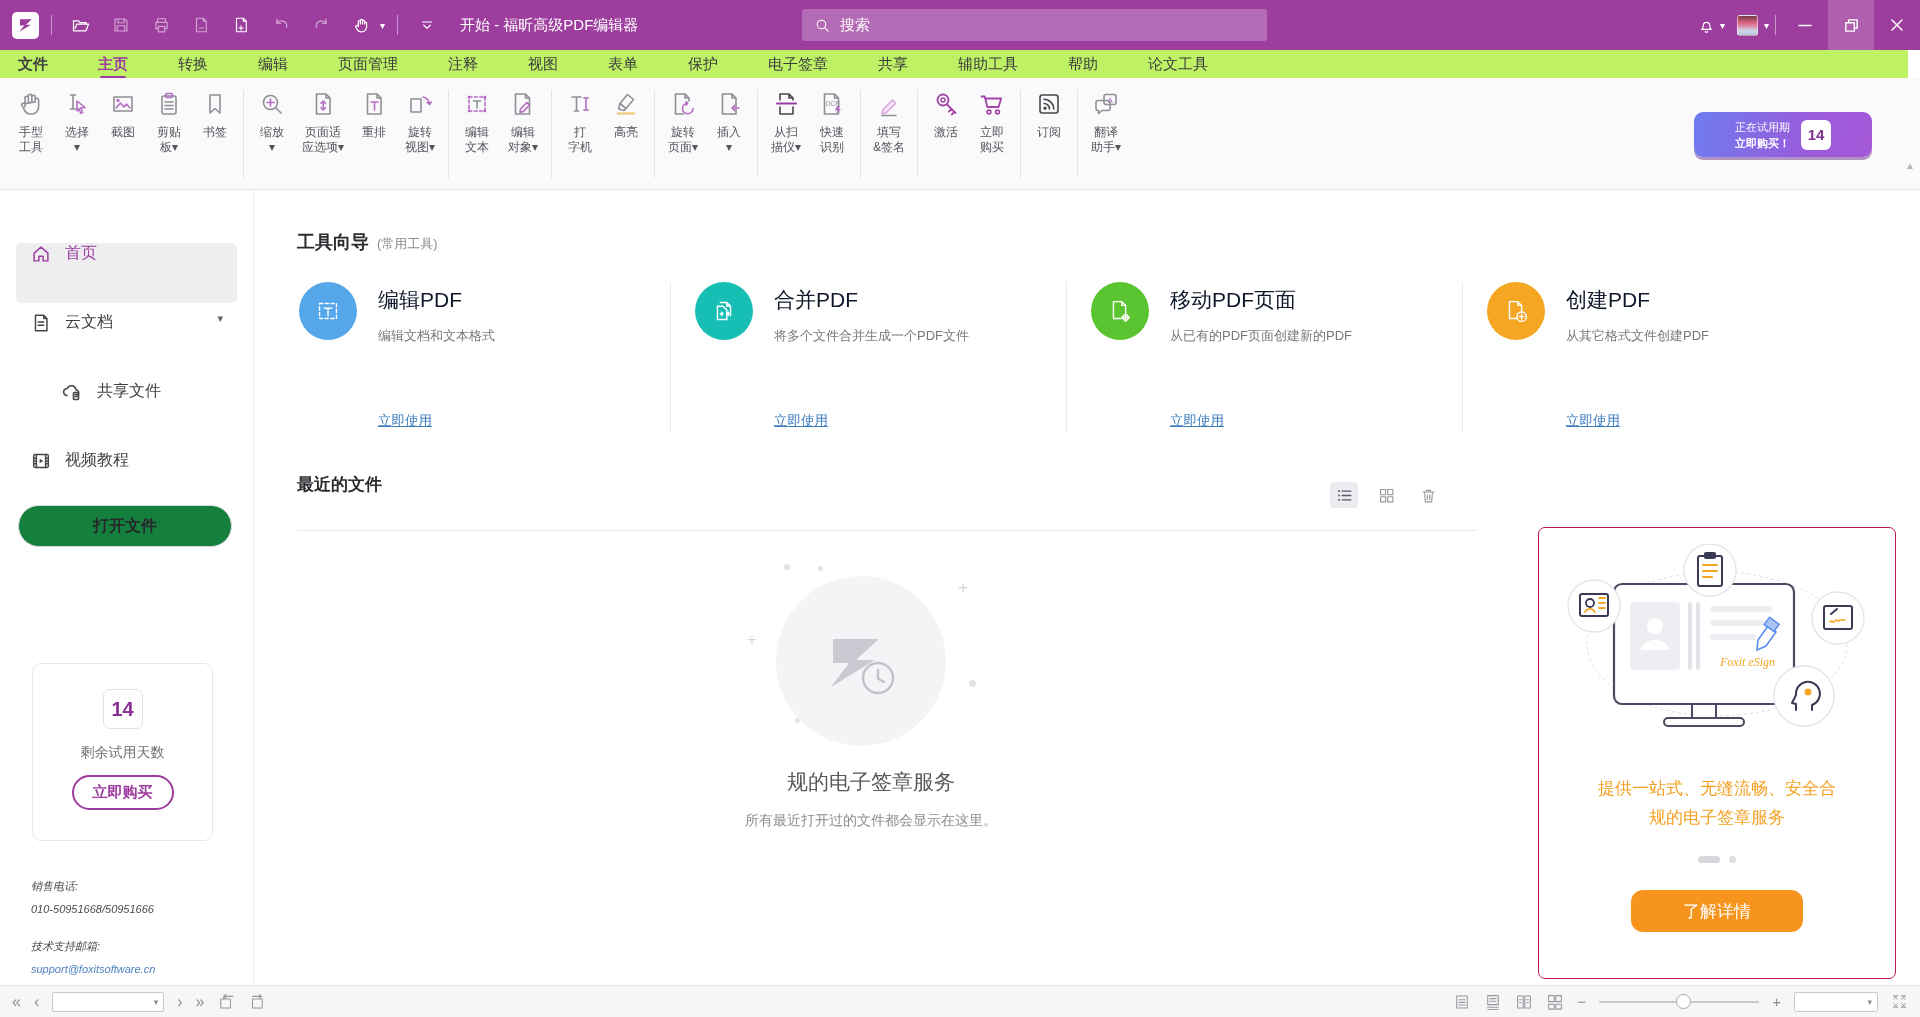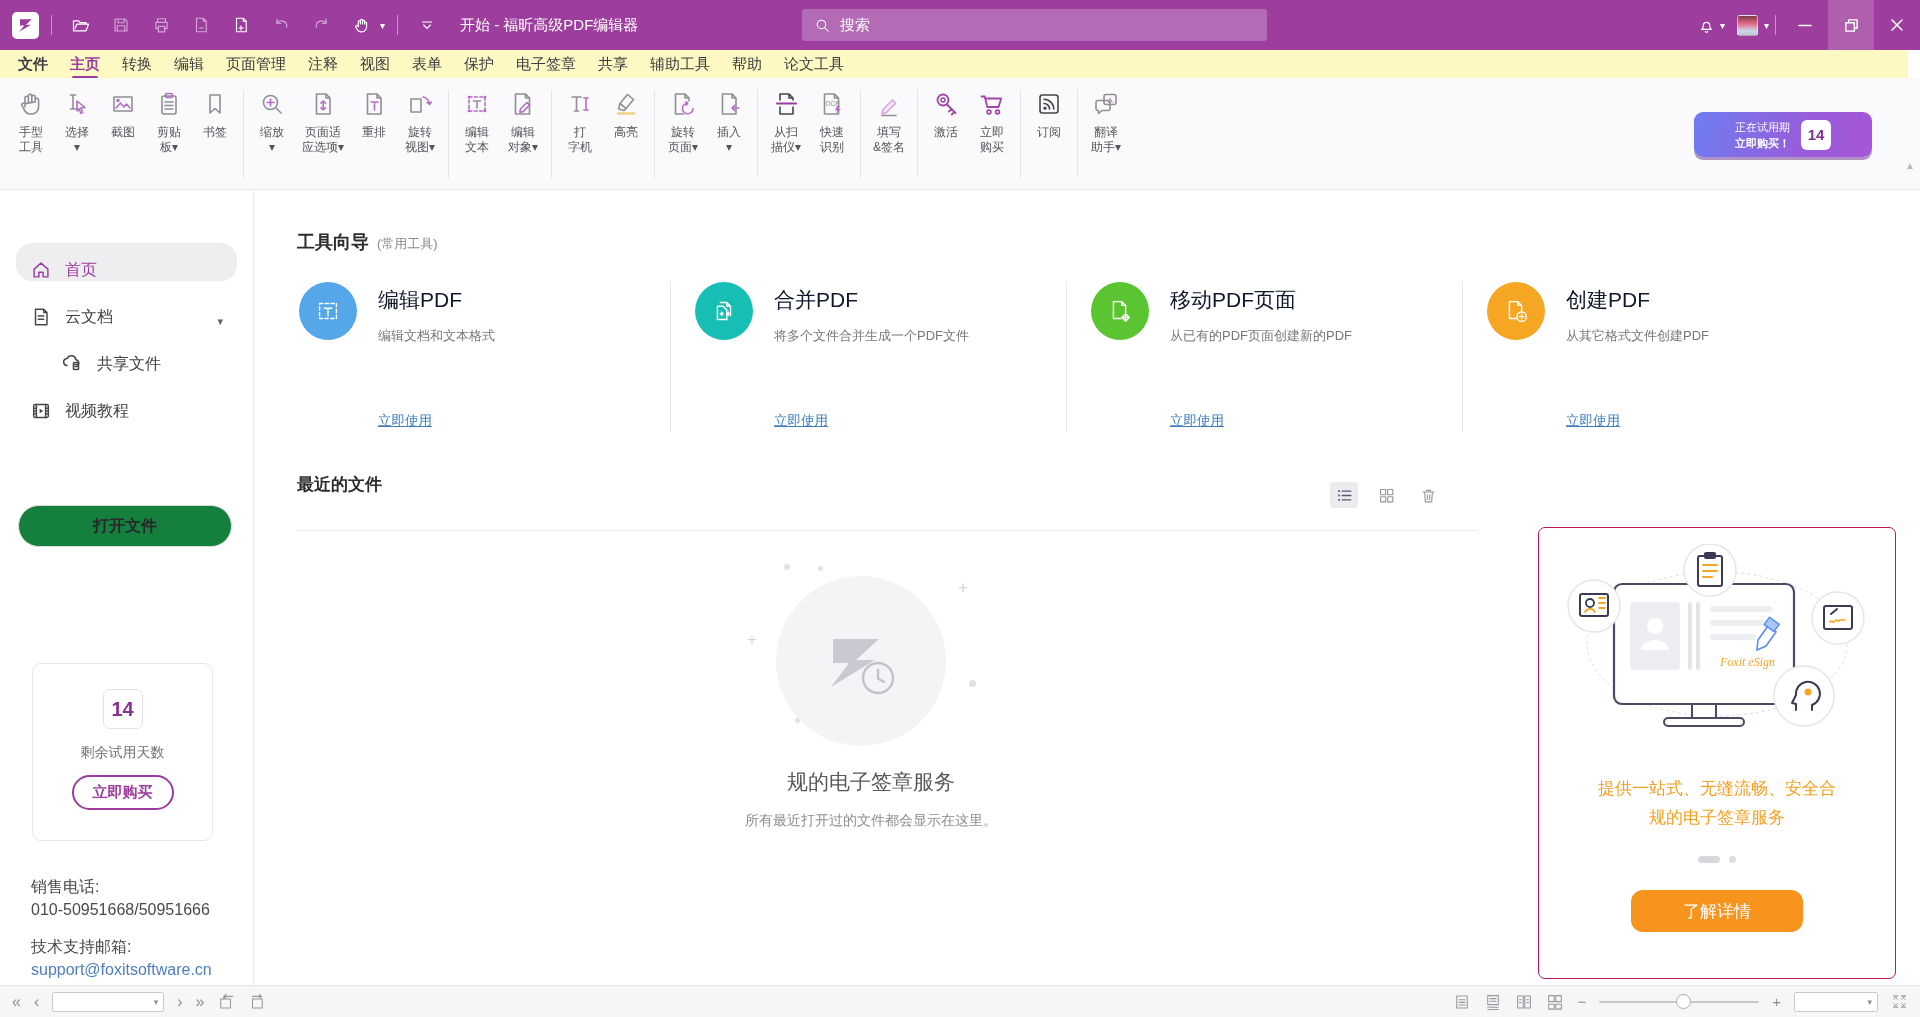--- a/index.html
+++ b/index.html
@@ -23,21 +23,21 @@
   .tb-caret{font-size:10px;color:#fff;margin-left:-4px;}
   .tb-title{font-size:15px;margin-left:16px;white-space:nowrap;}
   .tb-search{position:absolute;left:802px;top:9px;width:465px;height:32px;background:rgba(255,255,255,.24);border-radius:3px;display:flex;align-items:center;gap:9px;padding:0 12px;cursor:text;}
   .tb-search-ph{font-size:15px;color:rgba(255,255,255,.95);}
   .tb-right{position:absolute;right:0;top:0;height:50px;display:flex;align-items:center;}
   .avatar{width:21px;height:21px;border-radius:3px;background:linear-gradient(180deg,#7c3b44 0%,#e06a8a 40%,#ccd6e8 78%,#b9c6de 100%);border:1px solid rgba(255,255,255,.5);}
   .win-btn{width:46px;height:50px;display:flex;align-items:center;justify-content:center;cursor:pointer;}
   .win-btn.hl{background:rgba(255,255,255,.18);}
 
   
-  .menubar{position:absolute;top:50px;left:0;right:12px;height:28px;background:#fef9c3;display:flex;align-items:center;gap:22px;padding-left:18px;font-size:15px;color:#3C3C40;}
+  .menubar{position:absolute;top:50px;left:0;right:12px;height:28px;background:#bef264;display:flex;align-items:center;gap:50px;padding-left:18px;font-size:15px;color:#3C3C40;}
   .menu-item{cursor:pointer;white-space:nowrap;}
   .menu-item.bold{font-weight:bold;}
   .menu-item.active{color:#9C3C9E;font-weight:bold;position:relative;}
   .menu-item.active::after{content:"";position:absolute;left:2px;right:2px;bottom:-5px;height:3px;background:#9C3C9E;border-radius:2px;}
 
   
   .ribbon{position:absolute;top:78px;left:0;right:0;height:112px;background:#FAFAFC;border-bottom:1px solid #E7E7EA;display:flex;align-items:flex-start;padding:10px 6px 0 8px;}
   .rb-item{display:flex;flex-direction:column;align-items:center;min-width:46px;padding:0 7px;cursor:pointer;}
   .rb-item svg{width:32px;height:32px;margin-bottom:5px;}
   .rb-label{font-size:12px;line-height:15px;color:#55555A;text-align:center;white-space:pre-line;}
@@ -46,31 +46,31 @@
     background:linear-gradient(105deg,#6E7CEF 0%,#9A5BDB 65%,#A557D6 100%);
     box-shadow:0 3px 0 rgba(104,44,138,.5);display:flex;align-items:center;justify-content:center;gap:11px;color:#fff;}
   .trial-lines{font-size:11px;line-height:16px;}
   .trial-lines .b{font-weight:bold;}
   .trial-days{width:30px;height:30px;background:#fff;border-radius:6px;color:#7B2F8E;font-weight:bold;font-size:15px;display:flex;align-items:center;justify-content:center;}
   .ribbon-scroll{position:absolute;right:5px;top:160px;color:#B8B8BD;font-size:10px;}
 
   
   .sidebar{position:absolute;top:190px;left:0;width:254px;bottom:32px;background:#fff;border-right:1px solid #EAEAED;}
   .sb-list{position:absolute;top:53px;left:0;right:0;}
-  .sb-item{display:flex;align-items:flex-end;gap:13px;height:38px;margin:0 16px 9px;padding:0 14px;border-radius:16px;font-size:16px;color:#3F3F44;cursor:pointer;}
+  .sb-item{display:flex;align-items:flex-start;gap:13px;height:60px;margin:0 16px 9px;padding:0 14px;border-radius:5px;font-size:16px;color:#3F3F44;cursor:pointer;}
   .sb-item.active{background:#EEEEF1;color:#9C3C9E;}
   .sb-item .grow{flex:1;}
   .sb-caret{color:#606065;font-size:11px;}
   .sb-item.indent{padding-left:44px;}
   .open-btn{position:absolute;top:315px;left:18px;width:214px;height:42px;border-radius:21px;border:1px solid #DCDCDF;background:#15803d;font-size:16px;font-weight:bold;color:#26262B;cursor:pointer;font-family:inherit;}
   .trial-card{position:absolute;top:473px;left:32px;width:181px;height:178px;border:1px solid #E6E6E9;border-radius:9px;text-align:center;}
   .tc-days{width:40px;height:40px;border:1px solid #E2E2E6;border-radius:7px;margin:25px auto 15px;display:flex;align-items:center;justify-content:center;font-size:20px;font-weight:bold;color:#8A2F96;}
   .tc-caption{font-size:14px;color:#707075;}
   .tc-buy{display:inline-block;margin-top:13px;padding:6px 19px;border:2px solid #9C3C9E;border-radius:18px;color:#9C3C9E;font-size:15px;font-weight:bold;cursor:pointer;}
-  .contact{position:absolute;left:31px;top:685px;font-size:16px;color:#4A4A4F;line-height:23px;}
+  .contact{position:absolute;left:31px;top:685px;font-size:11px;color:#4A4A4F;line-height:23px;font-style:italic;}
   .contact .gap{height:14px;}
   .contact .mail{color:#4E7FBF;cursor:pointer;}
 
   
   .content{position:absolute;top:190px;left:255px;right:0;bottom:32px;background:#fff;}
   .tools-header{position:absolute;top:40px;left:42px;display:flex;align-items:baseline;gap:8px;}
   .tools-title{font-size:18px;font-weight:bold;color:#2B2B30;}
   .tools-subtitle{font-size:13px;color:#8A8A90;}
   .cards{position:absolute;top:92px;left:42px;right:62px;height:150px;display:flex;}
   .card{flex:1;position:relative;display:flex;gap:21px;padding-left:24px;border-right:1px solid #E8E8EB;}

